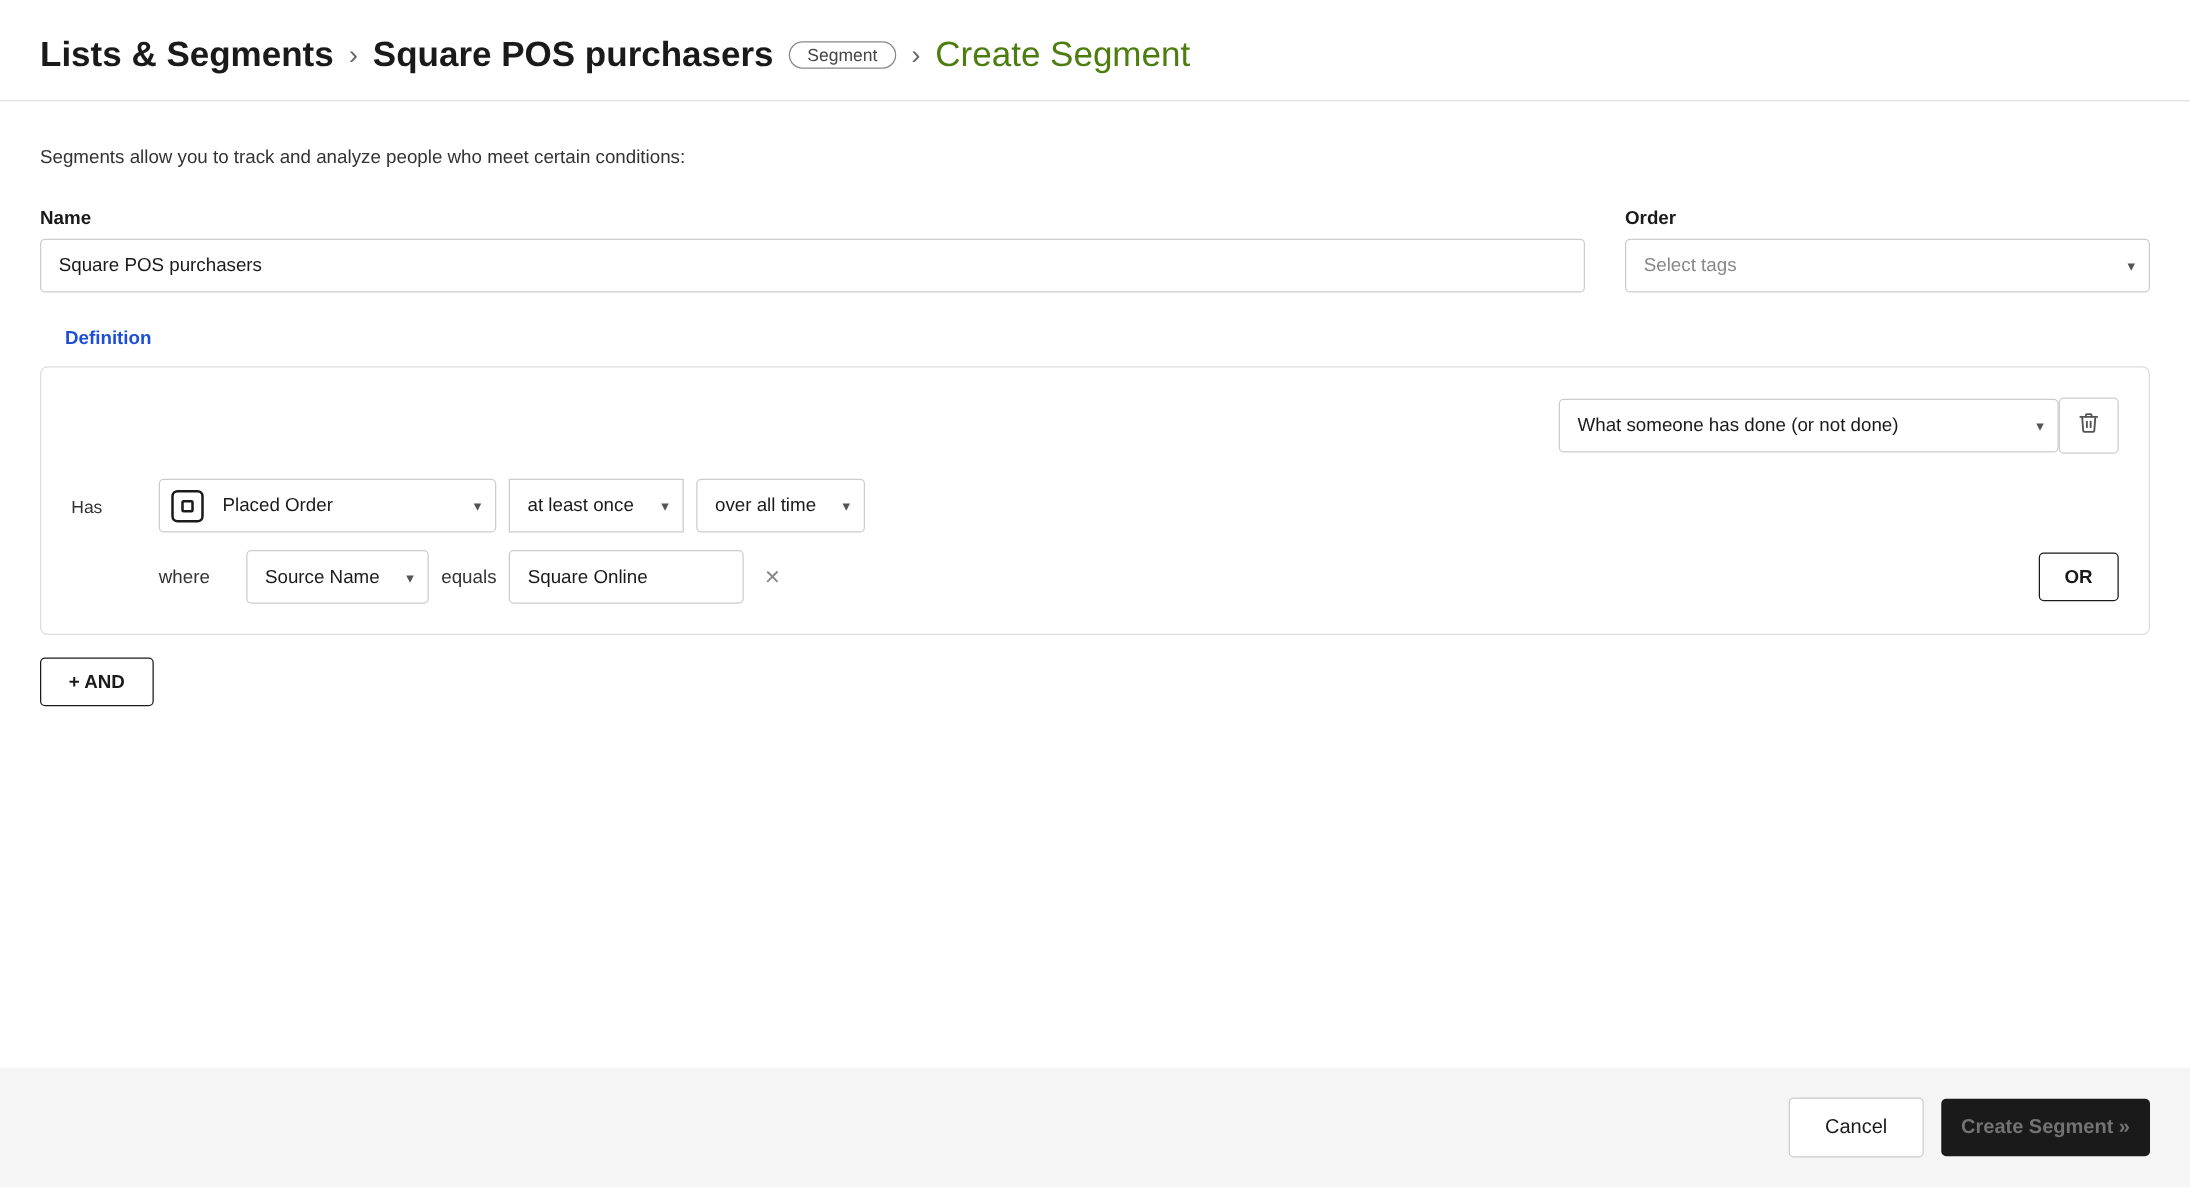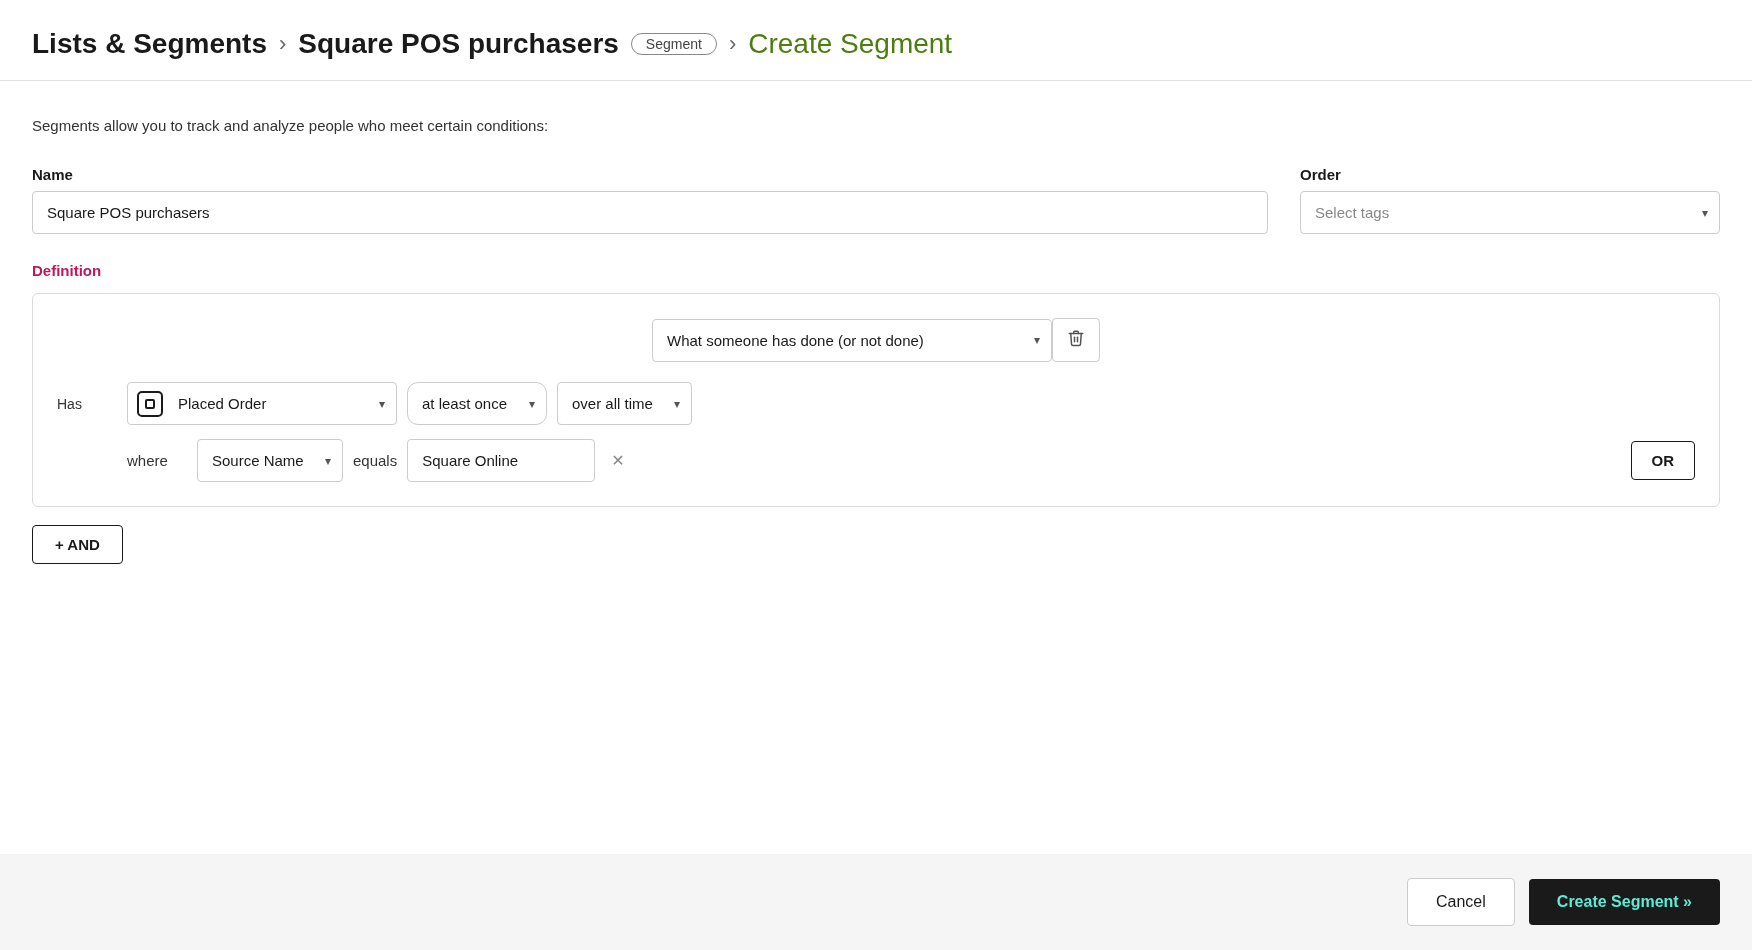--- a/index.html
+++ b/index.html
@@ -102,33 +102,34 @@
       cursor: pointer;
       width: 100%;
       outline: none;
     }
     .definition-section {
       margin-top: 8px;
     }
     .definition-label {
       font-size: 15px;
       font-weight: 700;
-      color: #be185d;
+      color: #1d4ed8;
       margin-bottom: 14px;
+      margin-left: 20px;
     }
     .definition-box {
       border: 1.5px solid #ddd;
       border-radius: 6px;
       padding: 24px 24px 24px 24px;
       background: #fff;
     }
     .condition-top-row {
       display: flex;
       align-items: center;
-      justify-content: center;
+      justify-content: flex-end;
       margin-bottom: 20px;
     }
     .condition-type-select {
       width: 400px;
       border: 1.5px solid #ccc;
       border-radius: 4px;
       padding: 12px 40px 12px 14px;
       font-size: 15px;
       color: #1a1a1a;
       background: #fff;
@@ -167,21 +168,21 @@
       font-size: 15px;
       color: #1a1a1a;
       background: #fff;
       appearance: none;
       cursor: pointer;
       width: 260px;
       outline: none;
     }
     .freq-select {
       border: 1.5px solid #ccc;
-      border-radius: 11px;
+      border-radius: 0;
       padding: 12px 38px 12px 14px;
       font-size: 15px;
       color: #1a1a1a;
       background: #fff;
       appearance: none;
       cursor: pointer;
       width: 180px;
       outline: none;
     }
     .time-select {
@@ -283,24 +284,24 @@
       padding: 14px 28px;
       font-size: 16px;
       cursor: pointer;
       color: #1a1a1a;
       font-weight: 500;
     }
     .create-btn {
       border: none;
       border-radius: 4px;
       background: #1a1a1a;
-      padding: 14px 28px;
+      padding: 14px 16px;
       font-size: 16px;
       cursor: pointer;
-      color: #5eead4;
+      color: #737373;
       font-weight: 700;
     }
     .select-wrapper-rel {
       position: relative;
     }
     .select-wrapper-rel select {
       width: 100%;
     }
     .chevron {
       position: absolute;

